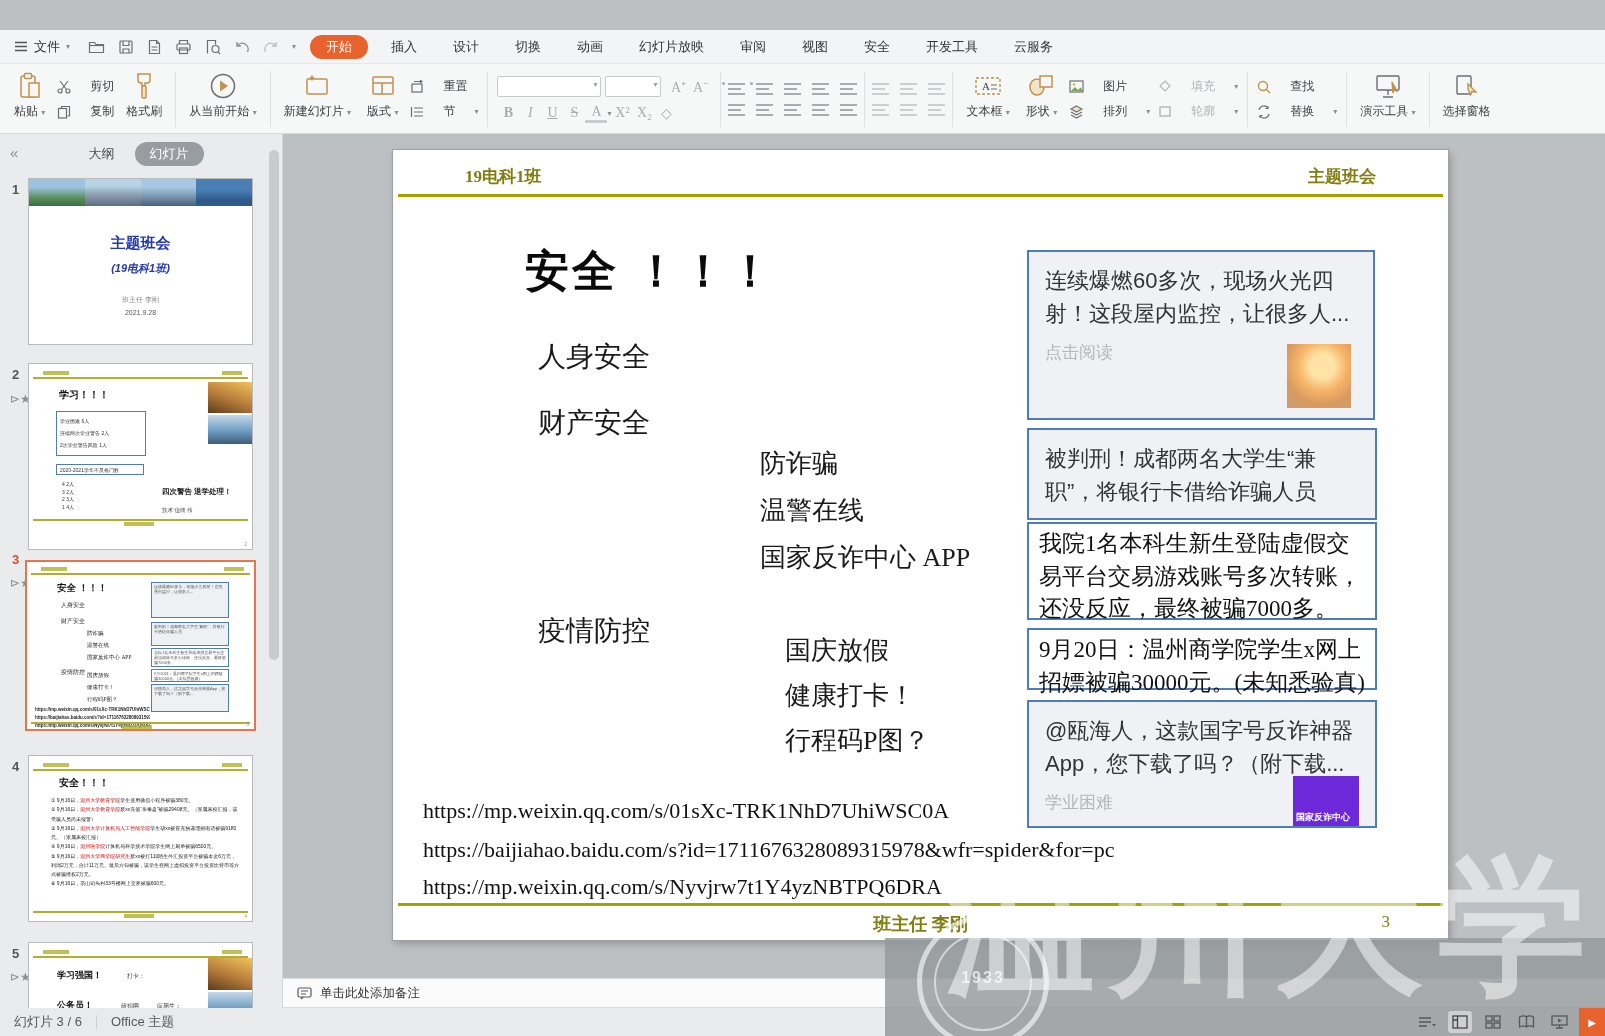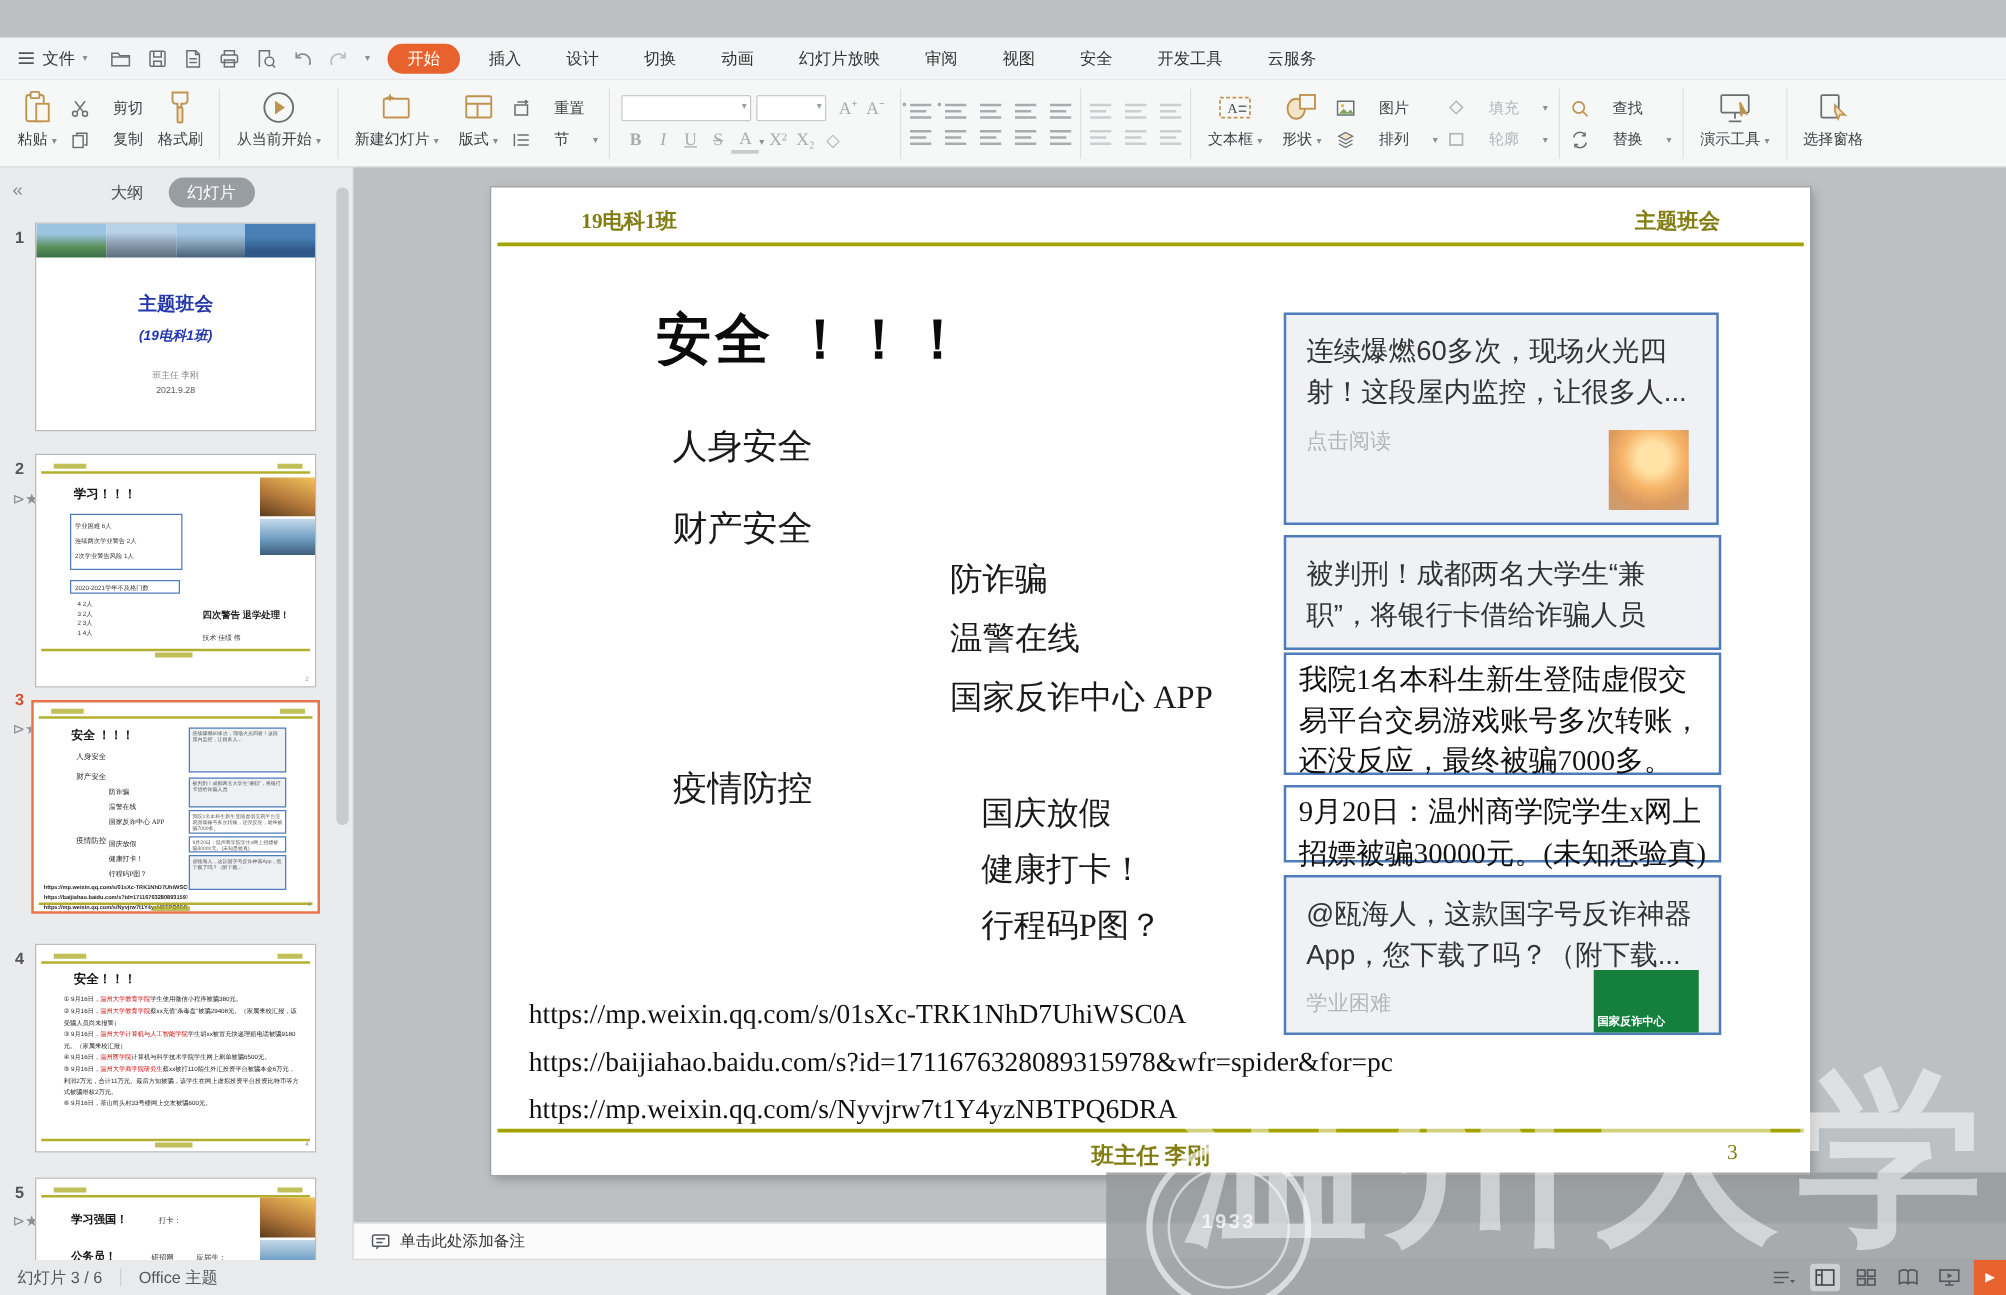--- a/index.html
+++ b/index.html
@@ -73,21 +73,21 @@
 
 .main{position:absolute;left:283px;top:134px;width:1322px;height:844px;background:#bdc0c3;}
 .slide{position:absolute;left:393px;top:150px;width:1055px;height:790px;background:#fff;box-shadow:0 0 0 1px #9fa2a5,2px 3px 8px rgba(0,0,0,.25);}
 .olive{color:#827d13;}
 .sl-line{position:absolute;left:5px;width:1045px;height:3px;background:#a3a300;}
 .serif{font-family:"Liberation Serif","DejaVu Serif",serif;}
 .card{position:absolute;left:634px;width:348px;border:2px solid #4f7dbb;background:#eff1f4;padding:12px 16px;font-size:22px;line-height:1.5;color:#333;}
 .card.white{background:#fff;border-width:2px;padding:4px 10px;font-size:23px;line-height:1.42;color:#111;font-family:"Liberation Serif","DejaVu Serif",serif;}
 .card .action{display:block;font-size:17px;color:#b4b7ba;margin-top:10px;}
 .fireimg{position:absolute;right:22px;bottom:10px;width:64px;height:64px;background:radial-gradient(circle at 55% 35%,#ffe3a6 0 22%,#f6b469 45%,#d9995f 70%,#c79e78 100%);}
-.appimg{position:absolute;right:16px;bottom:0;width:84px;height:50px;background:#15803d;overflow:hidden;}
+.appimg{position:absolute;right:16px;bottom:0;width:66px;height:50px;background:#6d28d9;overflow:hidden;}
 .appimg span{position:absolute;left:3px;bottom:2px;color:#fff;font-size:9px;white-space:nowrap;font-weight:bold;}
 
 
 .notesbar{position:absolute;left:283px;top:978px;width:1322px;height:30px;background:#fbfbfc;border-top:1px solid #dadbdc;border-bottom:1px solid #dadbdc;display:flex;align-items:center;gap:8px;padding-left:14px;font-size:12.5px;color:#333;}
 .statusbar{position:absolute;left:0;top:1008px;width:1605px;height:28px;background:#e9eaeb;display:flex;align-items:center;font-size:13px;color:#55585b;}
 .st-left{display:flex;align-items:center;gap:0;}
 .st-item{padding:0 14px;}
 .st-div{width:1px;height:14px;background:#cfd0d1;}
 .st-right{position:absolute;right:34px;top:0;height:28px;display:flex;align-items:center;gap:9px;z-index:60;}
 .viewbtn{display:flex;align-items:center;justify-content:center;width:24px;height:22px;border-radius:3px;}

